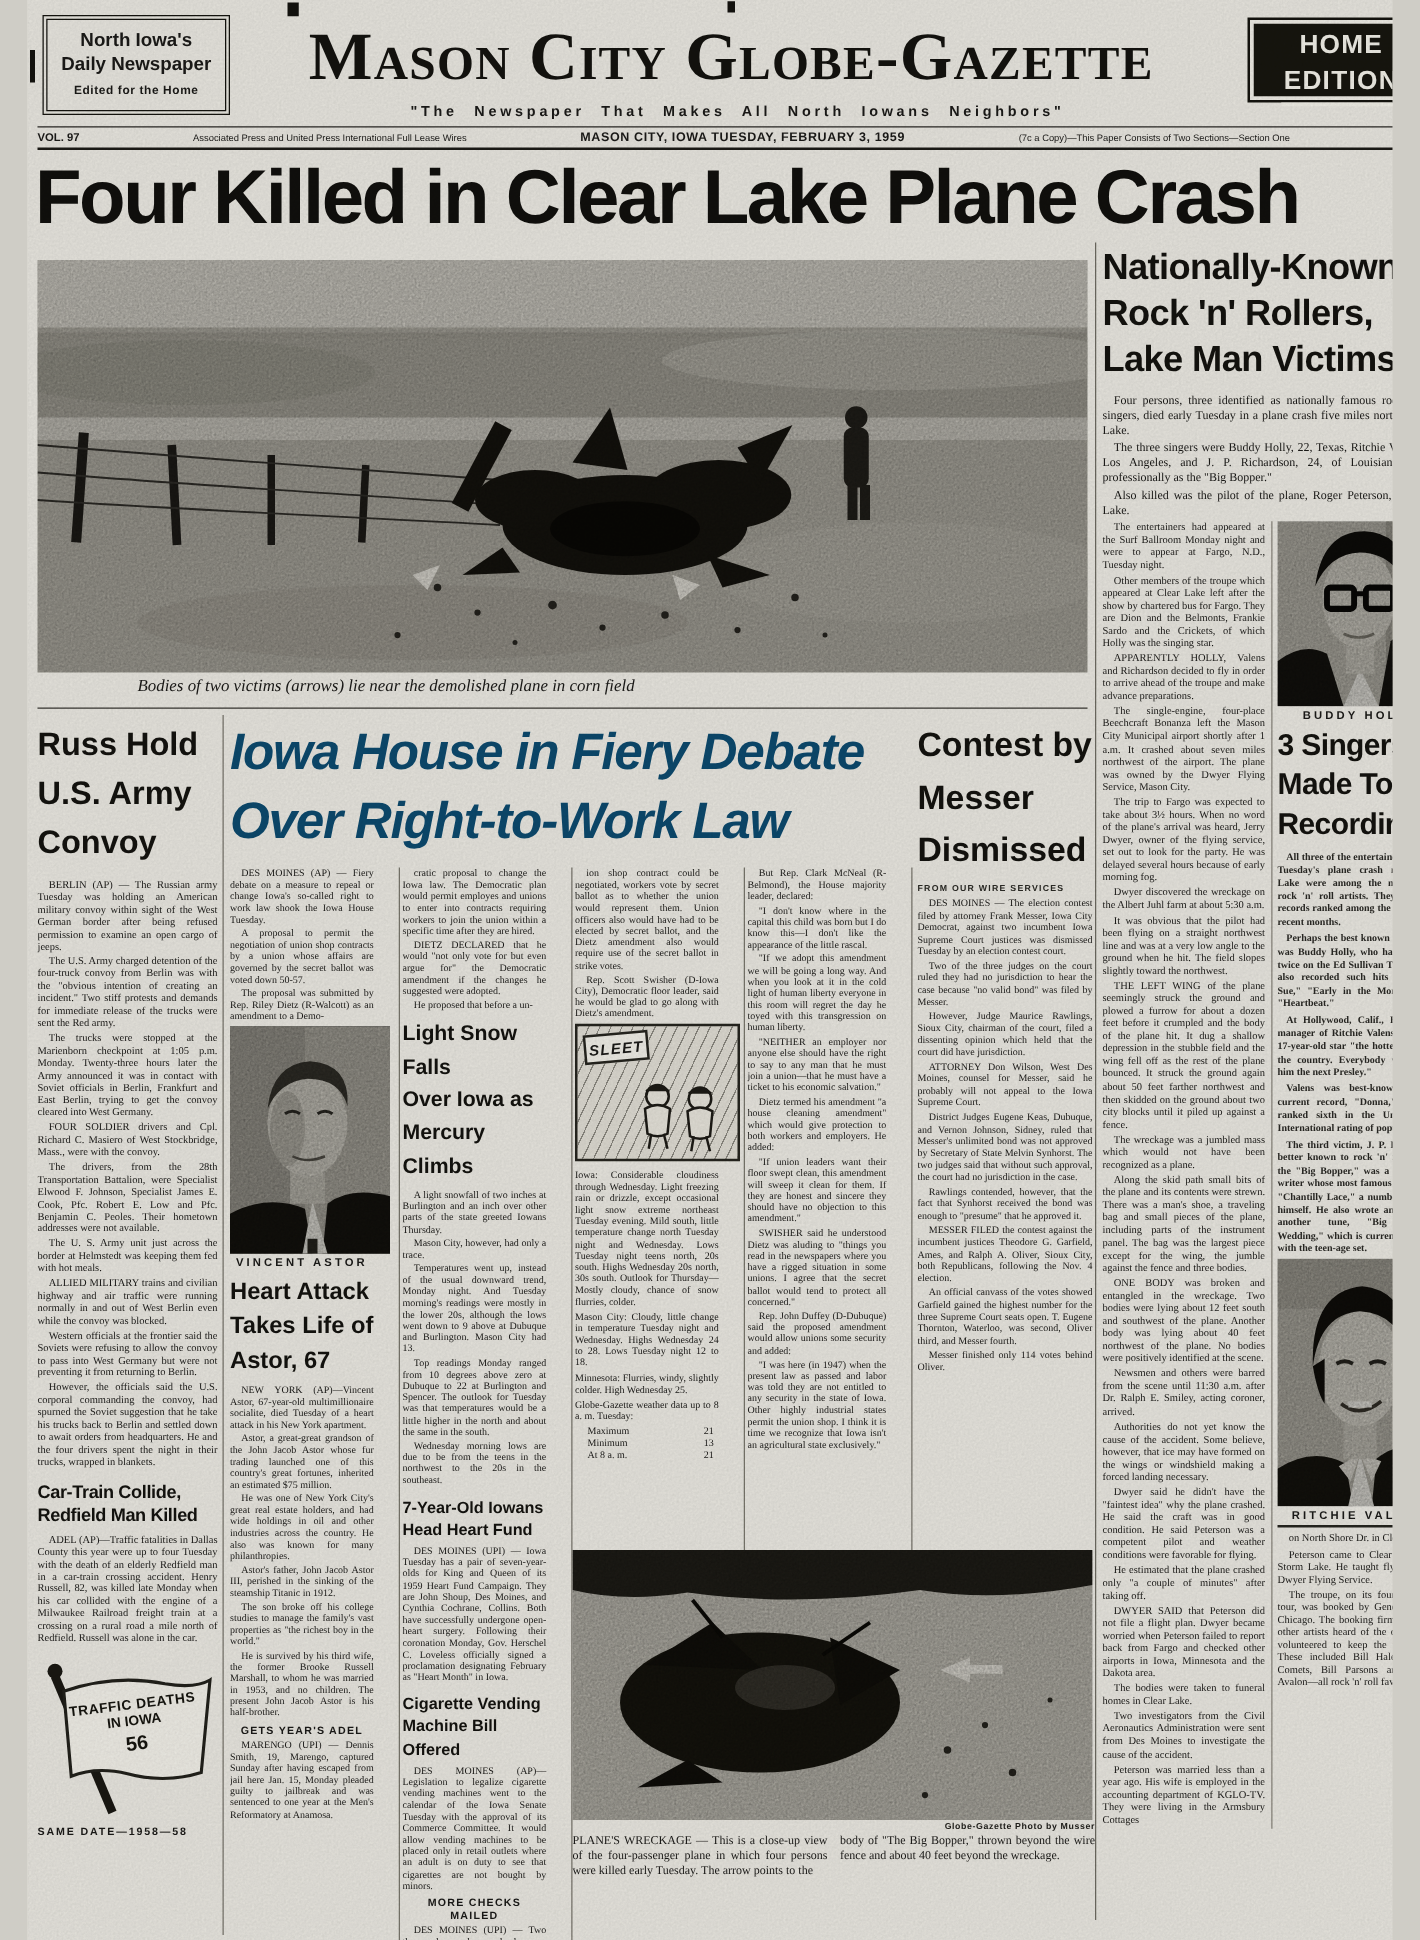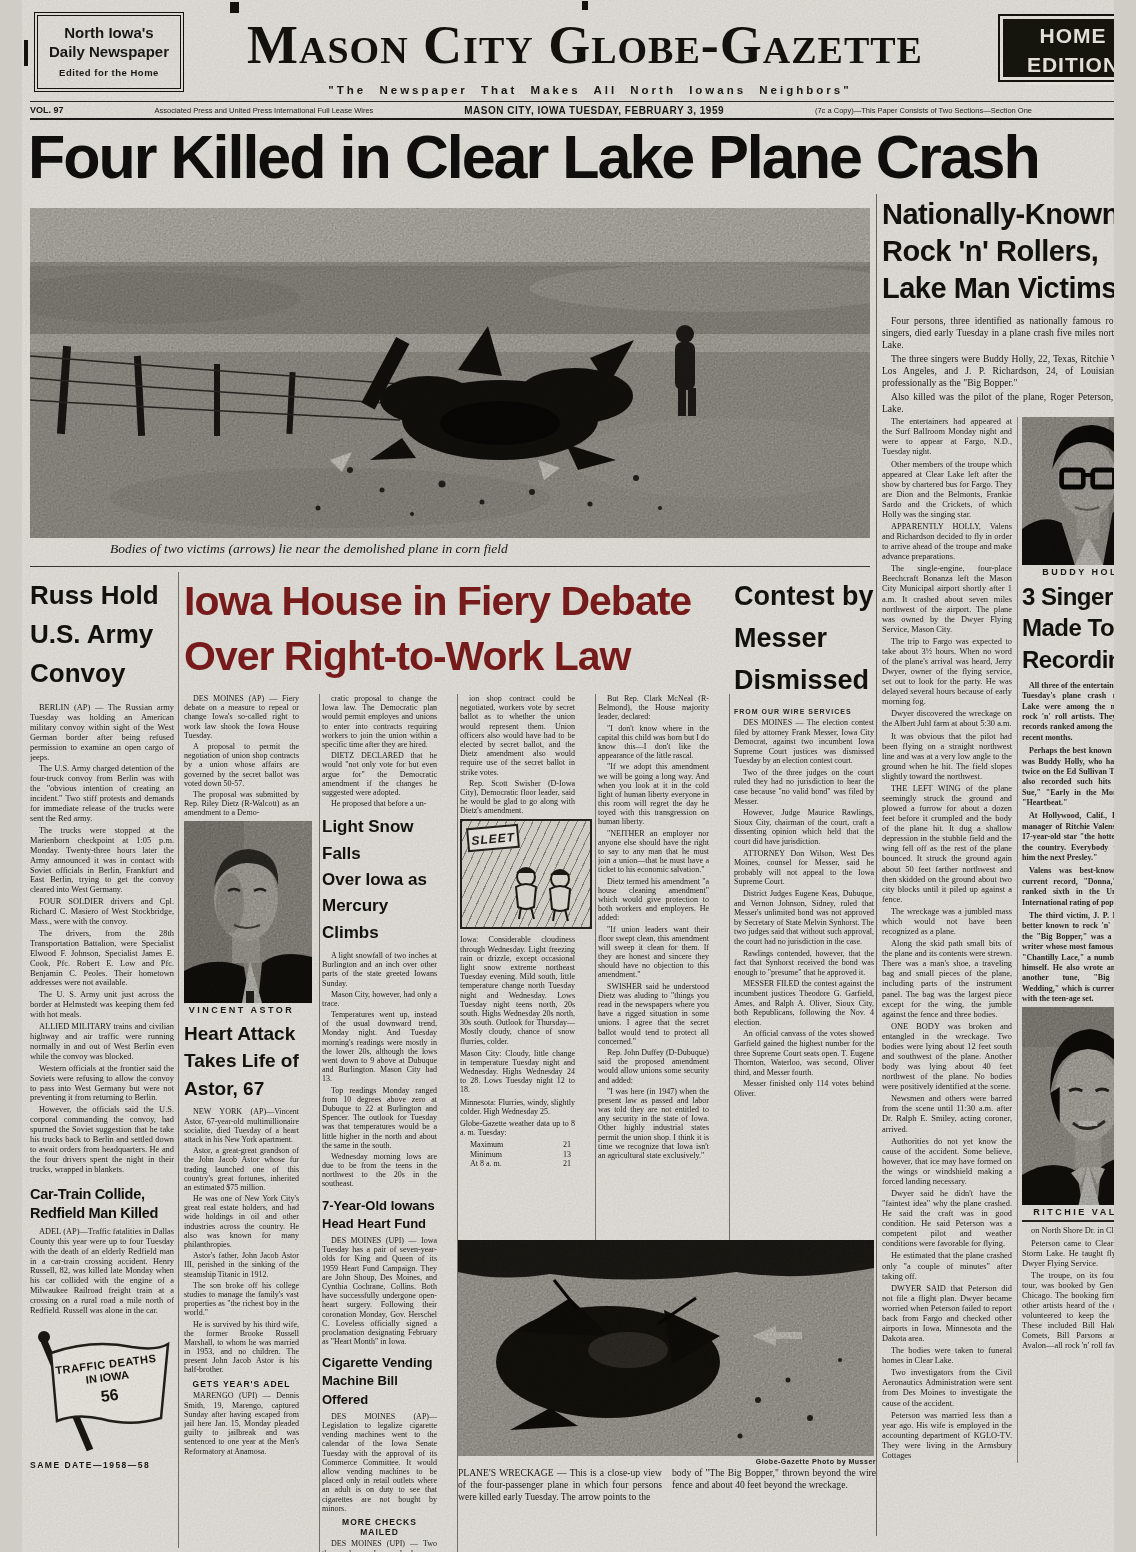--- a/index.html
+++ b/index.html
@@ -80,22 +80,22 @@
   .flag-fig{position:relative;width:145px;height:128px;margin-top:10px;}
   .flag-text{position:absolute;left:26px;top:32px;width:104px;transform:rotate(-7deg);
              text-align:center;font-family:"Liberation Sans",sans-serif;font-weight:bold;color:#16150f;}
   .flag-text .f1{font-size:11px;letter-spacing:.5px;}
   .flag-text .f2{font-size:11px;}
   .flag-text .f3{font-size:16px;margin-top:3px;}
   .flag-note{font-family:"Liberation Sans",sans-serif;font-weight:bold;font-size:8.5px;
              letter-spacing:1.5px;margin-top:6px;}
   
   .mid-head{position:absolute;left:162px;top:574px;width:545px;margin:0;
-            font-family:"Liberation Sans",sans-serif;font-weight:bold;
-            font-size:41px;line-height:1.35;letter-spacing:-1px;color:#7f1d1d;}
+            font-family:"Liberation Sans",sans-serif;font-weight:bold;font-style:italic;
+            font-size:41px;line-height:1.35;letter-spacing:-1px;color:#0c4a6e;}
   .mcol{position:absolute;top:694px;height:858px;font-size:8px;line-height:1.15;
         border-right:1px solid #7a776d;padding-right:20px;overflow:hidden;}
   .mcolB{left:162px;width:136px;}
   .mcolC{left:300px;width:136px;}
   .mcolD{left:438px;width:136px;height:560px;}
   .mcolE{left:576px;width:132px;height:552px;}
   .astor-fig{width:128px;height:182px;margin:4px auto 0;}
   .astor-head{font-size:19px;line-height:1.45;margin:2px 0 5px;}
   .sub-head{font-family:"Liberation Sans",sans-serif;font-weight:bold;font-size:8.5px;
             letter-spacing:1px;text-align:center;margin:5px 0 2px;}
@@ -400,21 +400,21 @@
   <section class="mcol mcolC body" data-name="middle-column-2">
     <div data-name="iowa-house-col2">
         <p data-name="paragraph">cratic proposal to change the Iowa law. The Democratic plan would permit employes and unions to enter into contracts requiring workers to join the union within a specific time after they are hired.</p>
         <p data-name="paragraph">DIETZ DECLARED that he would "not only vote for but even argue for" the Democratic amendment if the changes he suggested were adopted.</p>
         <p data-name="paragraph">He proposed that before a un-</p>
       </div>
     <h4 class="h-sans snow-head pre" data-name="snow-article-headline">Light Snow Falls
 Over Iowa as
 Mercury Climbs</h4>
     <div data-name="snow-article-body">
-        <p data-name="paragraph">A light snowfall of two inches at Burlington and an inch over other parts of the state greeted Iowans Sunday.</p>
+        <p data-name="paragraph">A light snowfall of two inches at Burlington and an inch over other parts of the state greeted Iowans Thursday.</p>
         <p data-name="paragraph">Mason City, however, had only a trace.</p>
         <p data-name="paragraph">Temperatures went up, instead of the usual downward trend, Monday night. And Tuesday morning's readings were mostly in the lower 20s, although the lows went down to 9 above at Dubuque and Burlington. Mason City had 13.</p>
         <p data-name="paragraph">Top readings Monday ranged from 10 degrees above zero at Dubuque to 22 at Burlington and Spencer. The outlook for Tuesday was that temperatures would be a little higher in the north and about the same in the south.</p>
         <p data-name="paragraph">Wednesday morning lows are due to be from the teens in the northwest to the 20s in the southeast.</p>
       </div>
     <h4 class="h-sans small-head pre" data-name="heart-fund-headline">7-Year-Old Iowans
 Head Heart Fund</h4>
     <div data-name="heart-fund-body">
         <p data-name="paragraph">DES MOINES (UPI) — Iowa Tuesday has a pair of seven-year-olds for King and Queen of its 1959 Heart Fund Campaign. They are John Shoup, Des Moines, and Cynthia Cochrane, Collins. Both have successfully undergone open-heart surgery. Following their coronation Monday, Gov. Herschel C. Loveless officially signed a proclamation designating February as "Heart Month" in Iowa.</p>
       </div>
@@ -488,21 +488,21 @@
   </section>
 
   <section class="colF body" data-name="messer-column">
     <h3 class="h-sans messer-head pre" data-name="messer-article-headline">Contest by
 Messer
 Dismissed</h3>
     <div class="credit-line" data-name="wire-credit">FROM OUR WIRE SERVICES</div>
     <div data-name="messer-article-body">
         <p data-name="paragraph">DES MOINES — The election contest filed by attorney Frank Messer, Iowa City Democrat, against two incumbent Iowa Supreme Court justices was dismissed Tuesday by an election contest court.</p>
         <p data-name="paragraph">Two of the three judges on the court ruled they had no jurisdiction to hear the case because "no valid bond" was filed by Messer.</p>
-        <p data-name="paragraph">However, Judge Maurice Rawlings, Sioux City, chairman of the court, craft a dissenting opinion which held that the court did have jurisdiction.</p>
+        <p data-name="paragraph">However, Judge Maurice Rawlings, Sioux City, chairman of the court, filed a dissenting opinion which held that the court did have jurisdiction.</p>
         <p data-name="paragraph">ATTORNEY Don Wilson, West Des Moines, counsel for Messer, said he probably will not appeal to the Iowa Supreme Court.</p>
         <p data-name="paragraph">District Judges Eugene Keas, Dubuque, and Vernon Johnson, Sidney, ruled that Messer's unlimited bond was not approved by Secretary of State Melvin Synhorst. The two judges said that without such approval, the court had no jurisdiction in the case.</p>
         <p data-name="paragraph">Rawlings contended, however, that the fact that Synhorst received the bond was enough to "presume" that he approved it.</p>
         <p data-name="paragraph">MESSER FILED the contest against the incumbent justices Theodore G. Garfield, Ames, and Ralph A. Oliver, Sioux City, both Republicans, following the Nov. 4 election.</p>
         <p data-name="paragraph">An official canvass of the votes showed Garfield gained the highest number for the three Supreme Court seats open. T. Eugene Thornton, Waterloo, was second, Oliver third, and Messer fourth.</p>
         <p data-name="paragraph">Messer finished only 114 votes behind Oliver.</p>
       </div>
   </section>
 
   <figure class="bottom-photo" data-name="wreckage-closeup-photo">

